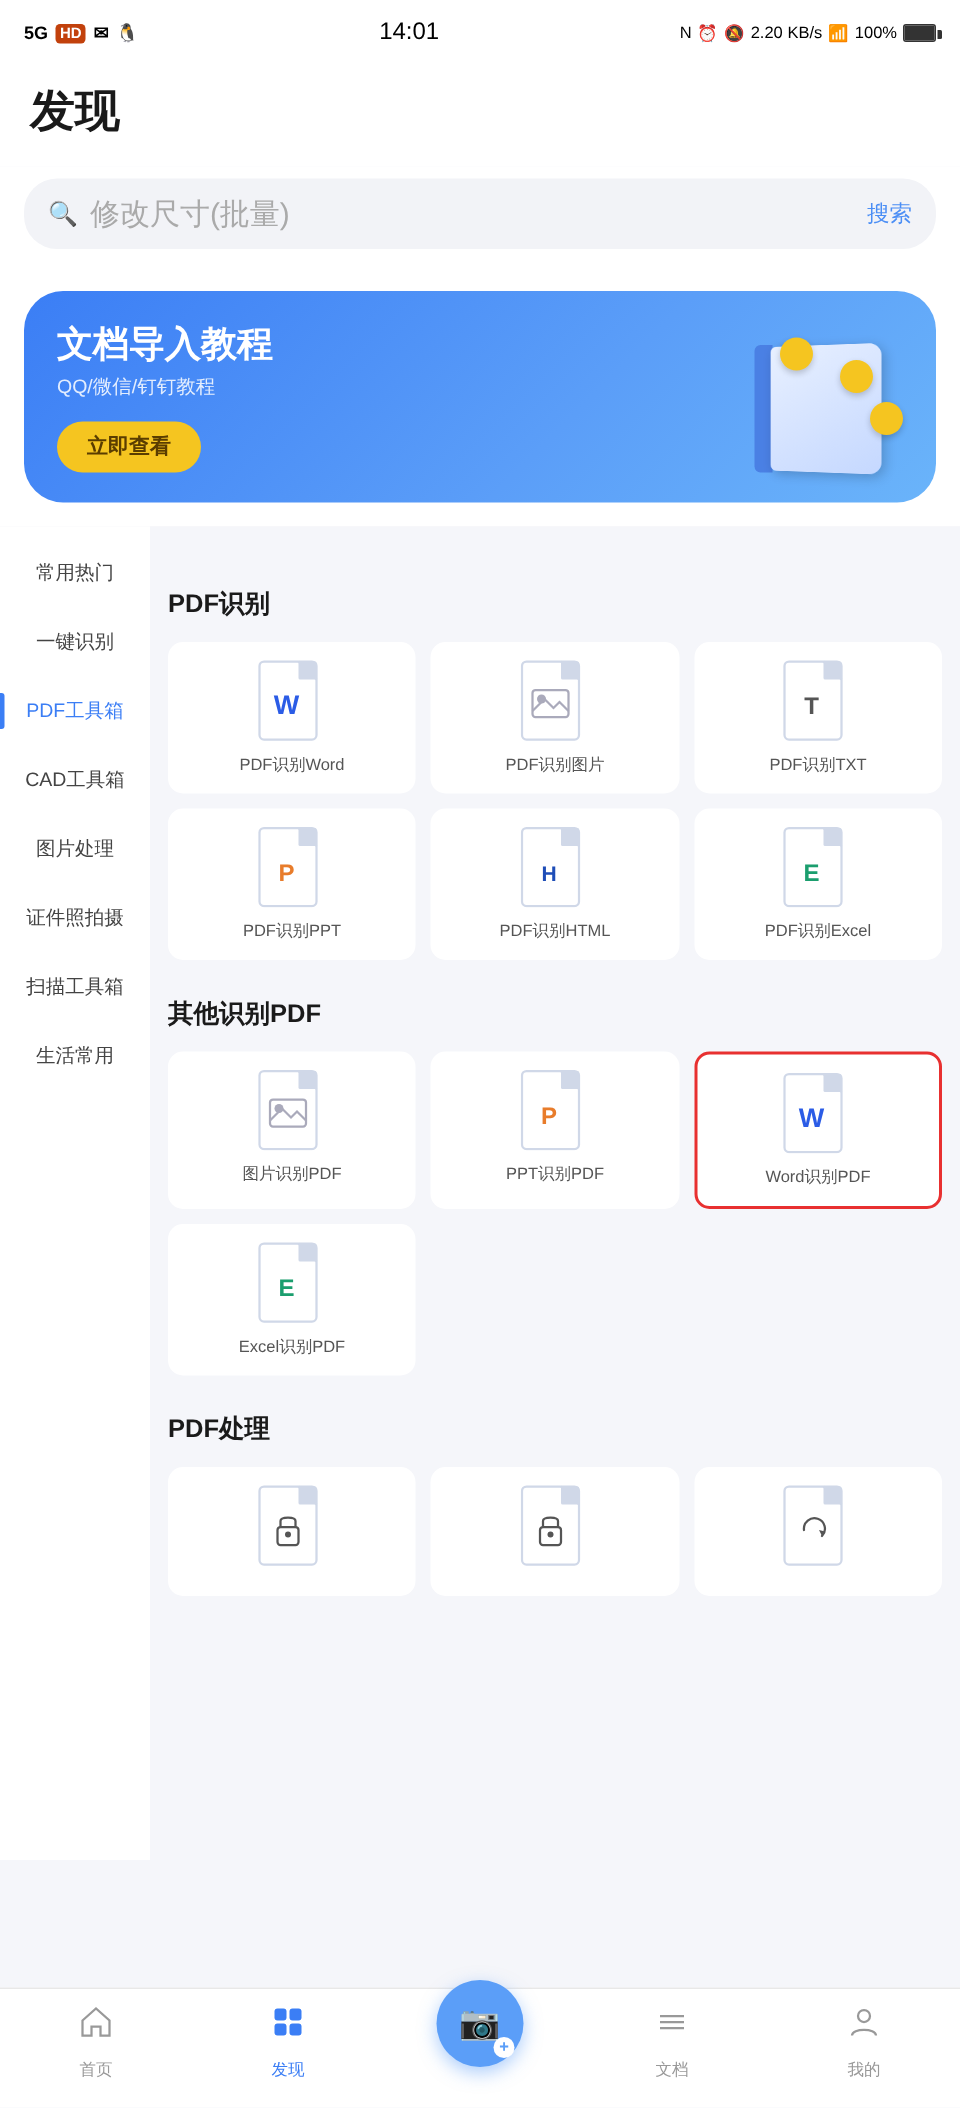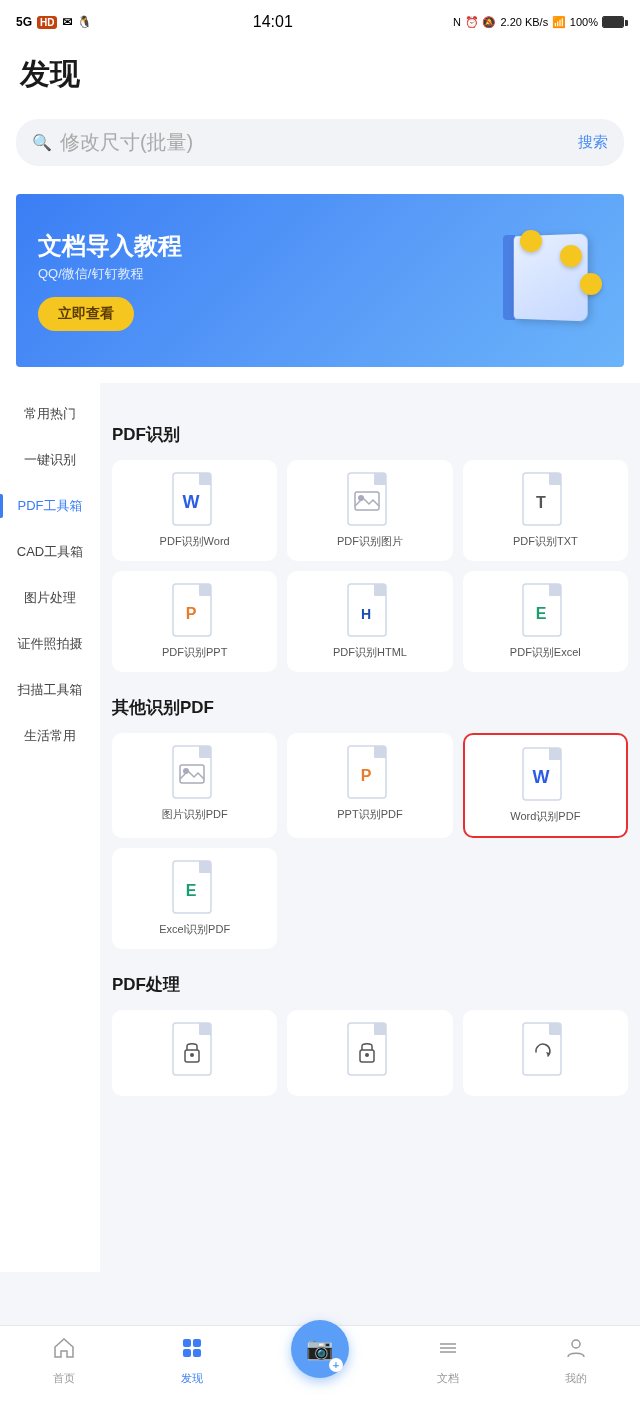--- a/index.html
+++ b/index.html
@@ -57,24 +57,24 @@
     .search-input-text { flex: 1; color: #aaa; font-size: 20px; }
     .search-btn { color: #4b8ef5; font-size: 15px; font-weight: 500; }
 
     
     .banner-section {
       padding: 12px 16px 16px;
       background: #fff;
     }
     .banner {
       background: linear-gradient(135deg, #3b7ef5 0%, #5b9ef8 60%, #6ab4fa 100%);
-      border-radius: 4px;
-      padding: 36px 22px;
-      display: flex;
-      align-items: flex-start;
+      border-radius: 26px;
+      padding: 20px 22px;
+      display: flex;
+      align-items: flex-end;
       justify-content: space-between;
       position: relative;
       overflow: hidden;
       min-height: 110px;
     }
     .banner-left {}
     .banner-title { color: #fff; font-size: 24px; font-weight: 700; line-height: 1.3; }
     .banner-subtitle { color: rgba(255,255,255,0.85); font-size: 13px; margin-top: 4px; }
     .banner-btn {
       background: #f5c520;

